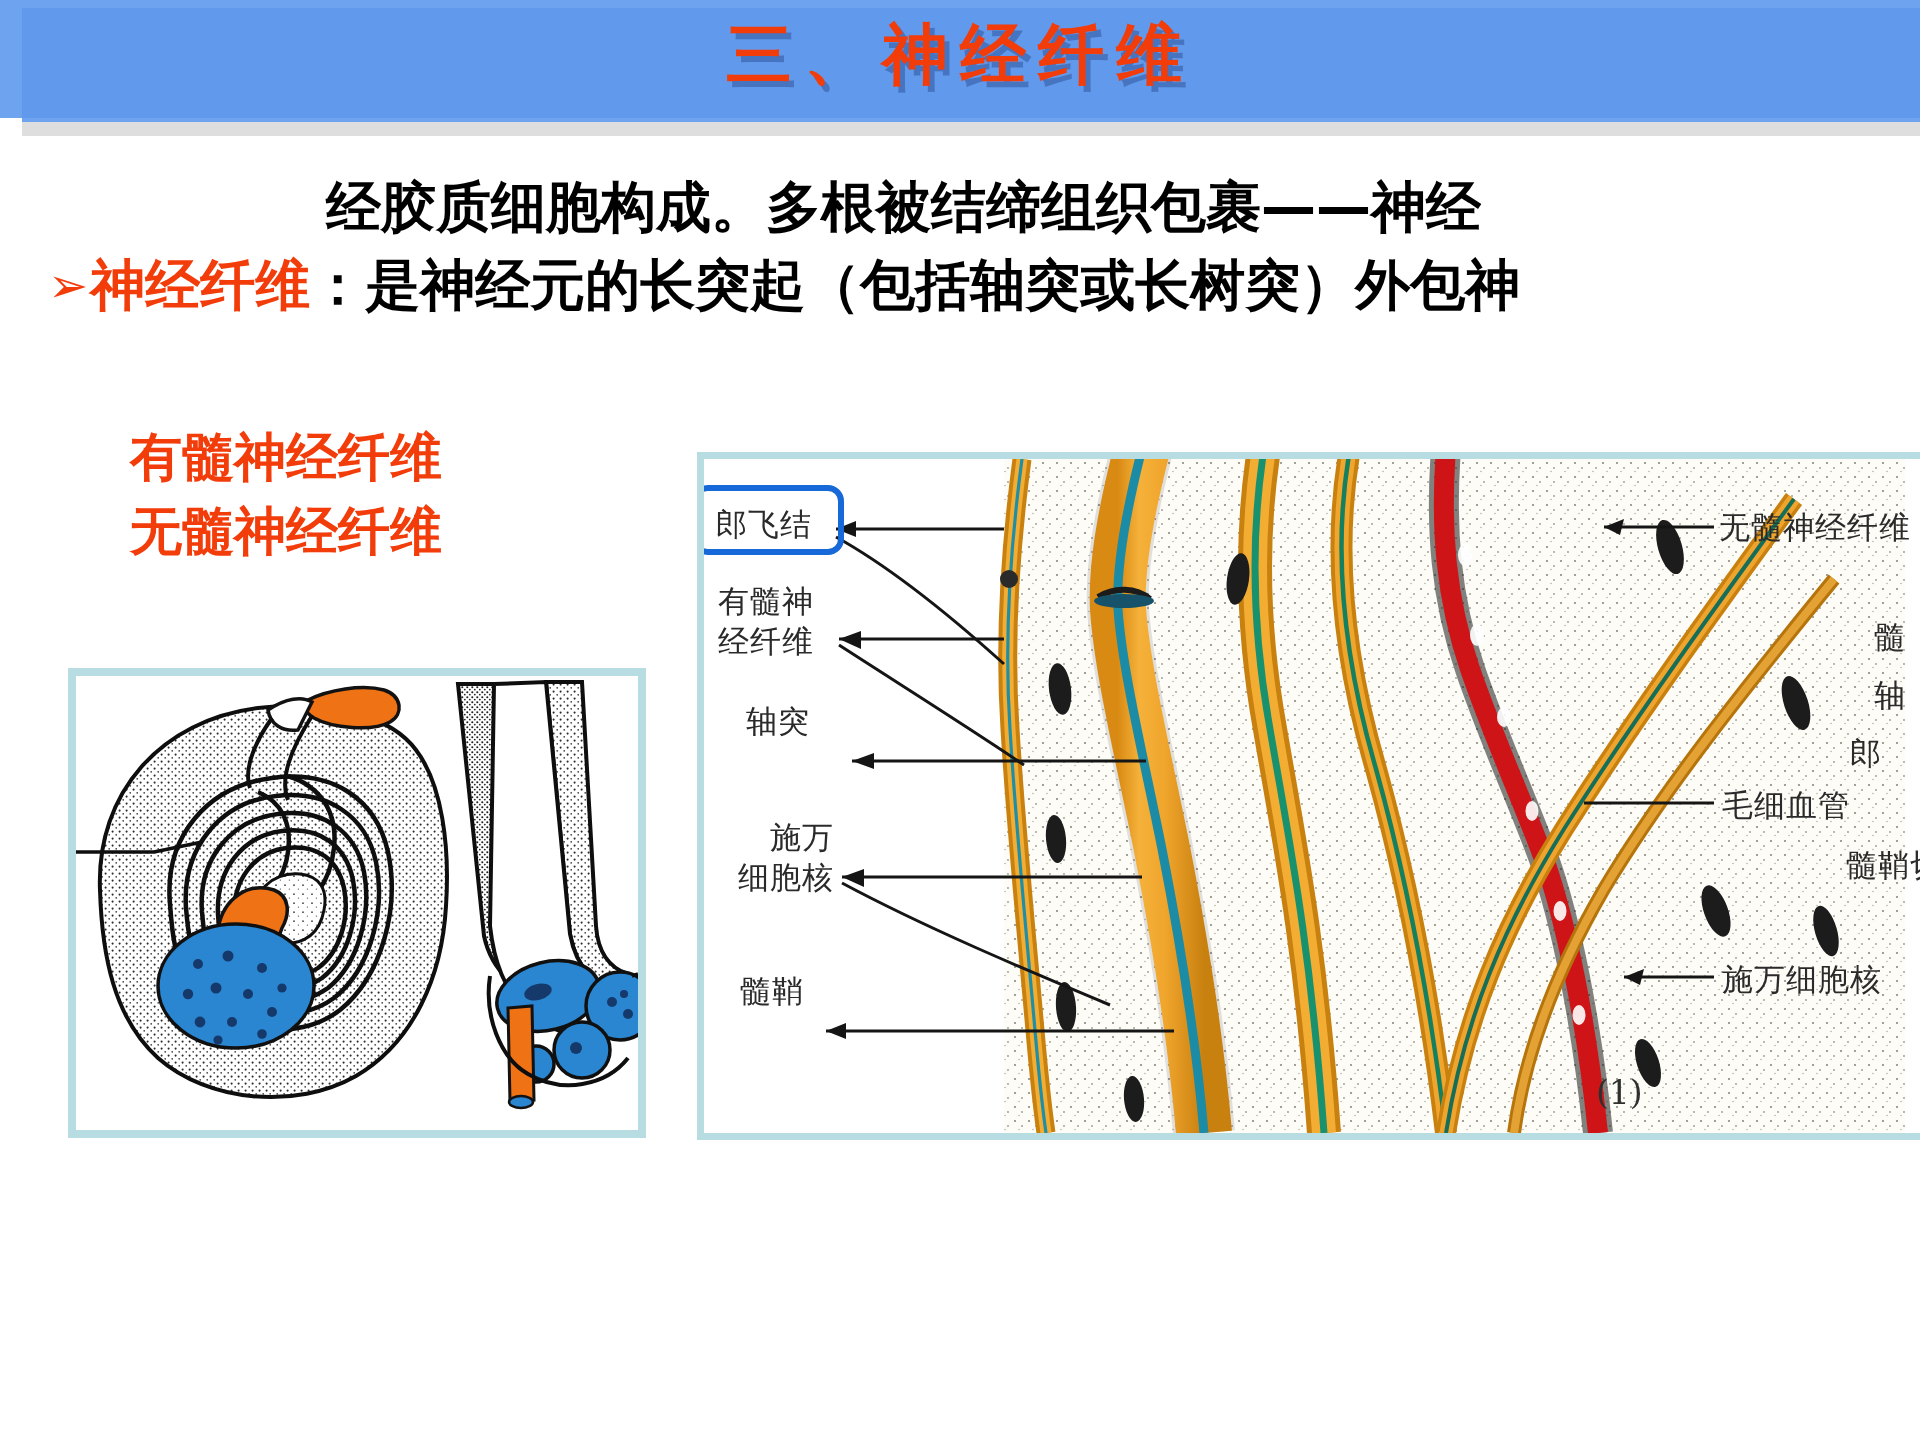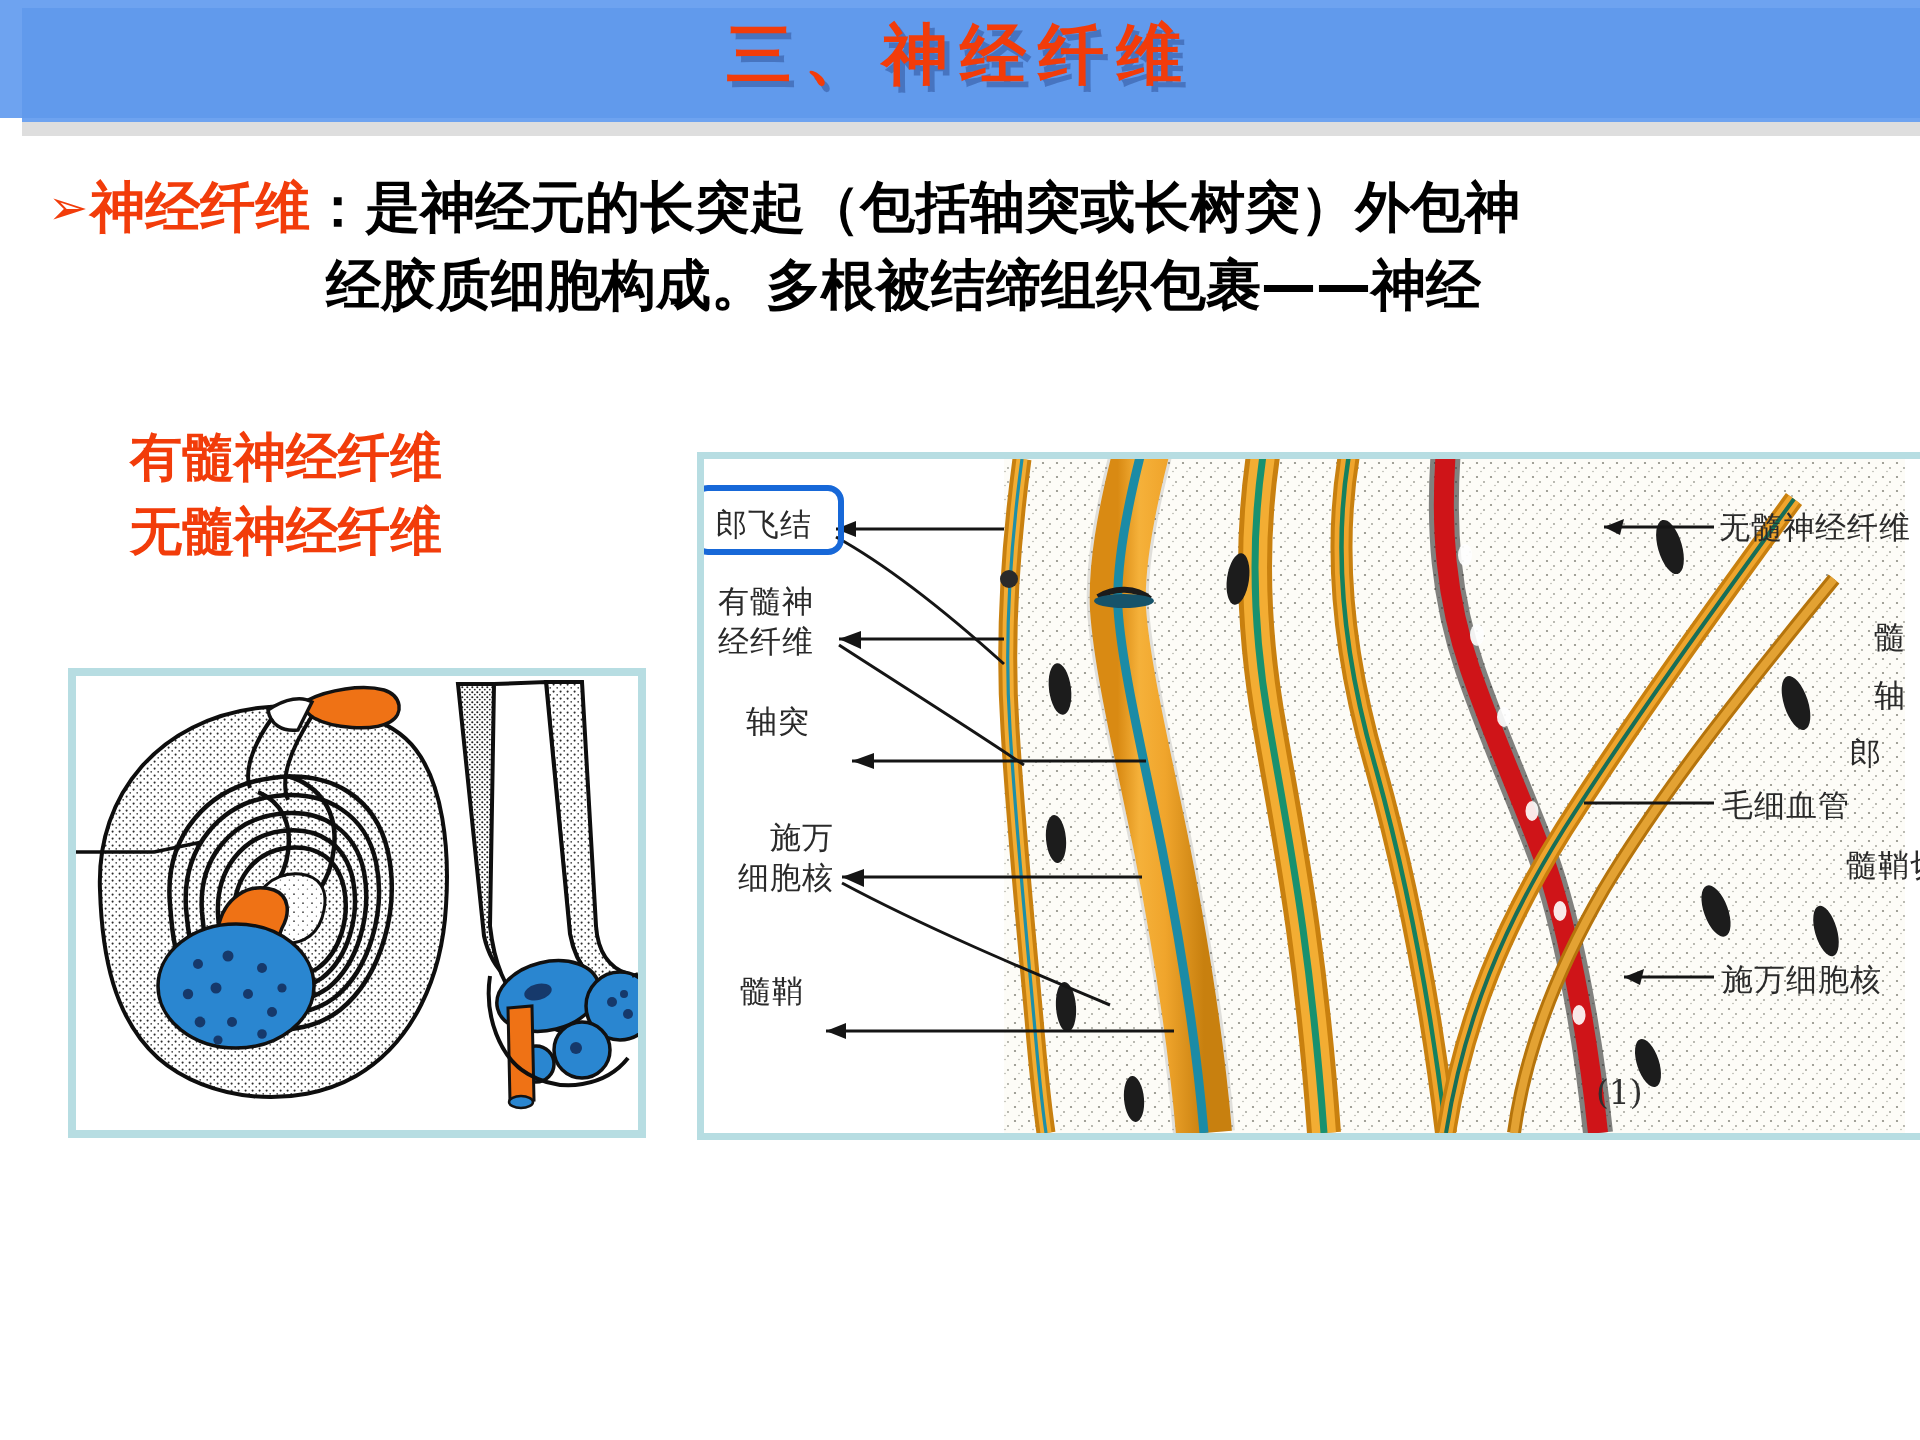--- a/index.html
+++ b/index.html
@@ -113,22 +113,22 @@
 <body>
 
 <div class="banner">
   <div class="banner-inner"></div>
 </div>
 <div class="banner-shadow"></div>
 <div class="banner-shadow2"></div>
 <div class="title">三、神经纤维</div>
 
 <div class="body-text">
+  <div class="line indent">经胶质细胞构成。多根被结缔组织包裹——神经</div>
   <div class="line"><span class="bullet">➢</span><span class="hl">神经纤维</span><span>：是神经元的长突起（包括轴突或长树突）外包神</span></div>
-  <div class="line indent">经胶质细胞构成。多根被结缔组织包裹——神经</div>
 </div>
 
 <div class="sub-items">
   <div>有髓神经纤维</div>
   <div>无髓神经纤维</div>
 </div>
 
 <div class="fig-left">
   <svg class="fig-left-canvas" viewBox="0 0 562 454">
     <defs>

